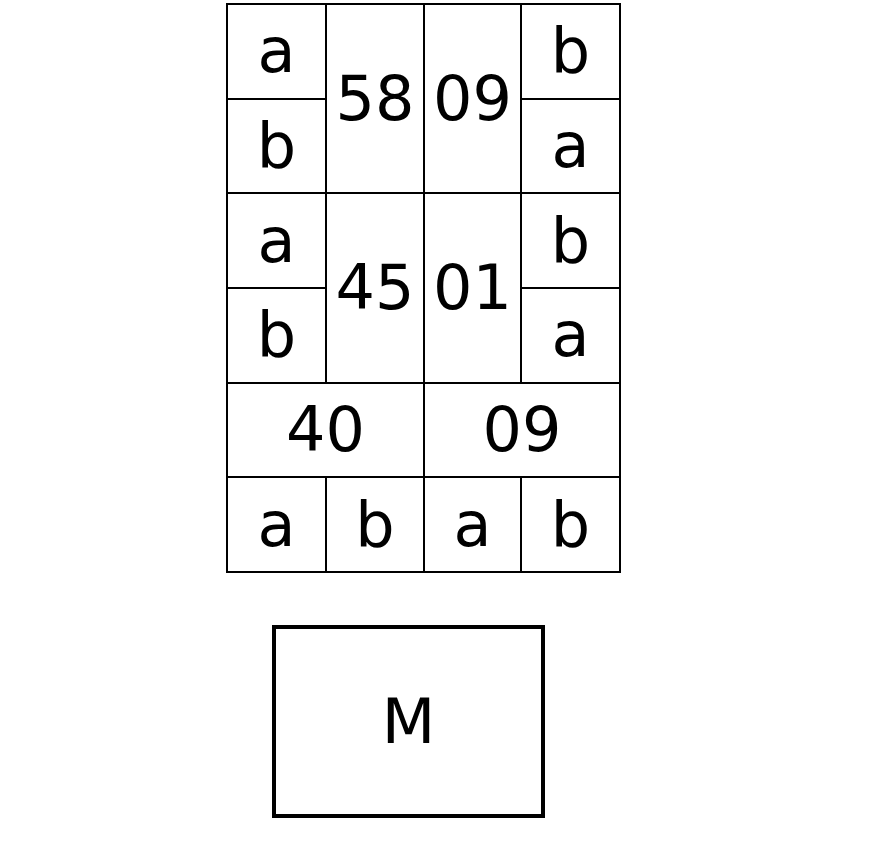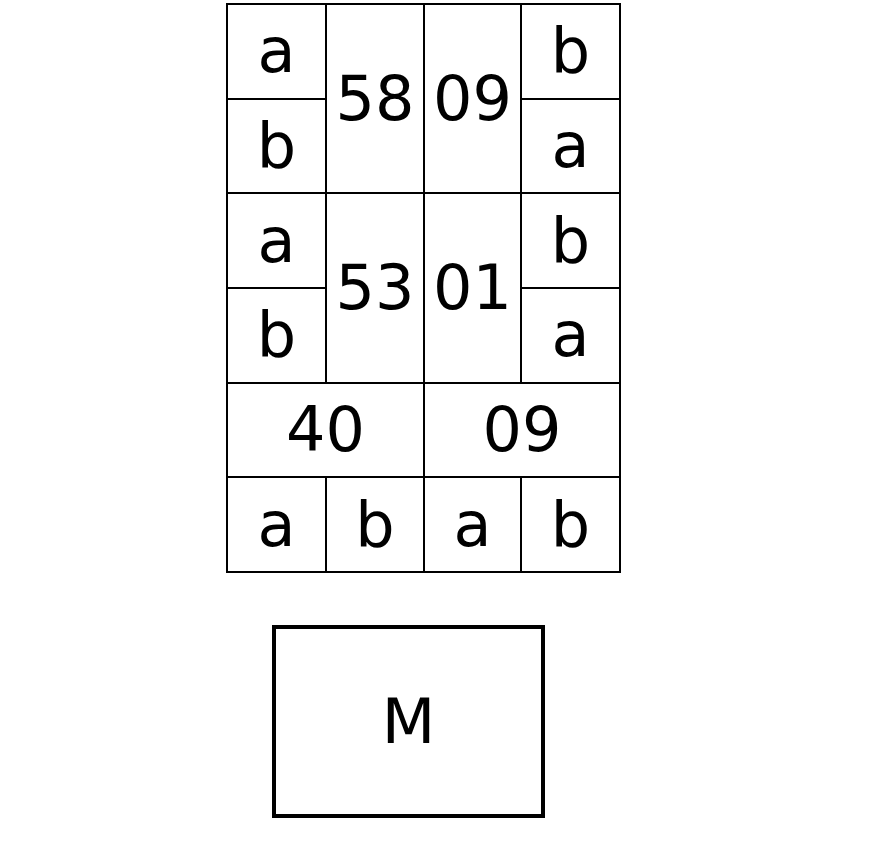--- a/index.html
+++ b/index.html
@@ -81,21 +81,21 @@
         <td class="col-w2 num" rowspan="2">58</td>
         <td class="col-w3 num" rowspan="2">09</td>
         <td class="col-w4 letter">b</td>
       </tr>
       <tr>
         <td class="col-w1 letter">b</td>
         <td class="col-w4 letter">a</td>
       </tr>
       <tr>
         <td class="col-w1 letter">a</td>
-        <td class="col-w2 num" rowspan="2">53</td>
+        <td class="col-w2 num" rowspan="2">45</td>
         <td class="col-w3 num" rowspan="2">01</td>
         <td class="col-w4 letter">b</td>
       </tr>
       <tr>
         <td class="col-w1 letter">b</td>
         <td class="col-w4 letter">a</td>
       </tr>
       <tr>
         <td class="num" colspan="2">40</td>
         <td class="num" colspan="2">09</td>

